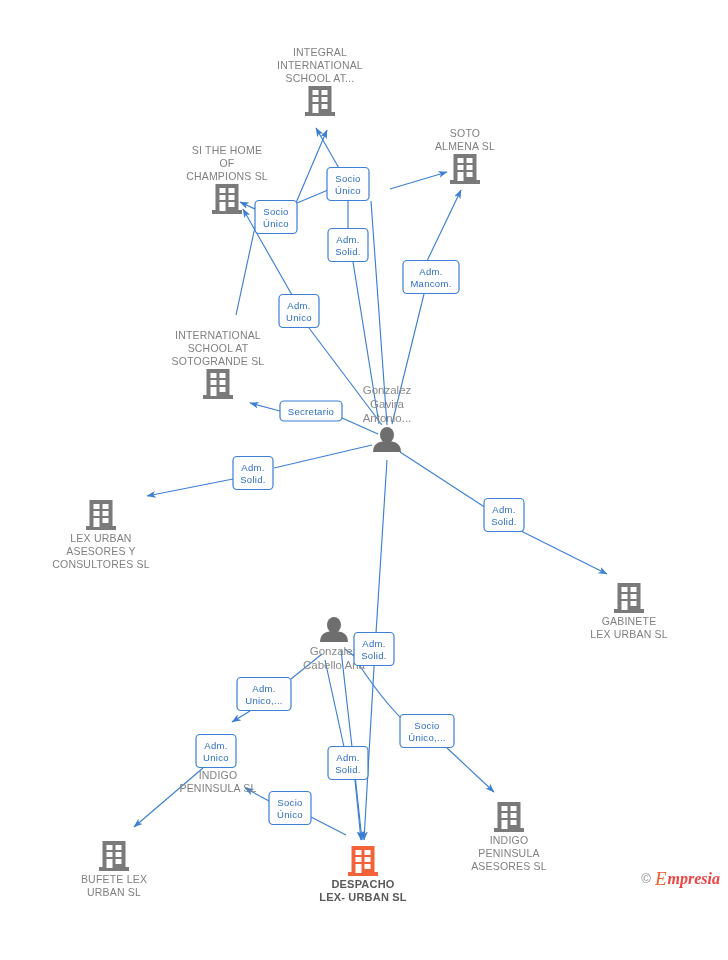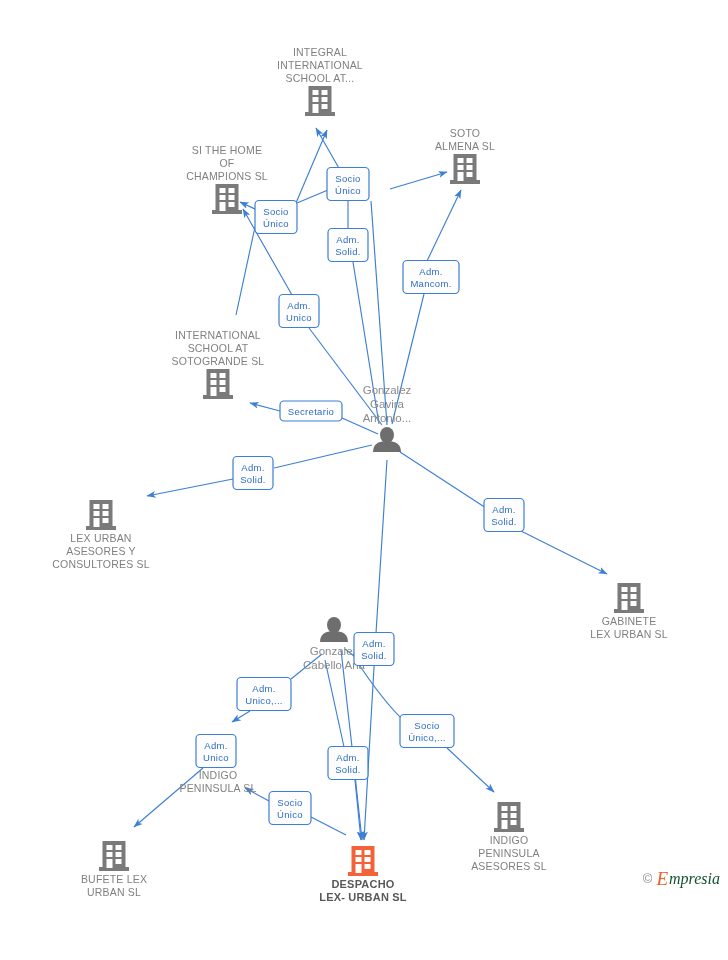--- a/index.html
+++ b/index.html
@@ -84,23 +84,24 @@
     font-family: "Liberation Serif", serif;
     font-style: italic;
     font-size: 19px;
     color: #e8622c;
     line-height: 1;
   }
   .watermark .wm-rest {
     font-family: "Liberation Serif", serif;
     font-style: italic;
     font-size: 16px;
-    color: #14532d;
+    color: #ef4444;
     line-height: 1;
     margin-left: -3px;
+    font-weight: bold;
   }
 </style>
 </head>
 <body>
 
 <div id="graph-root">
 
   <svg id="graph-canvas" viewBox="0 0 728 960">
     <defs>
       <marker id="arrow" markerWidth="9" markerHeight="9" refX="7.5" refY="3" orient="auto" markerUnits="strokeWidth">

